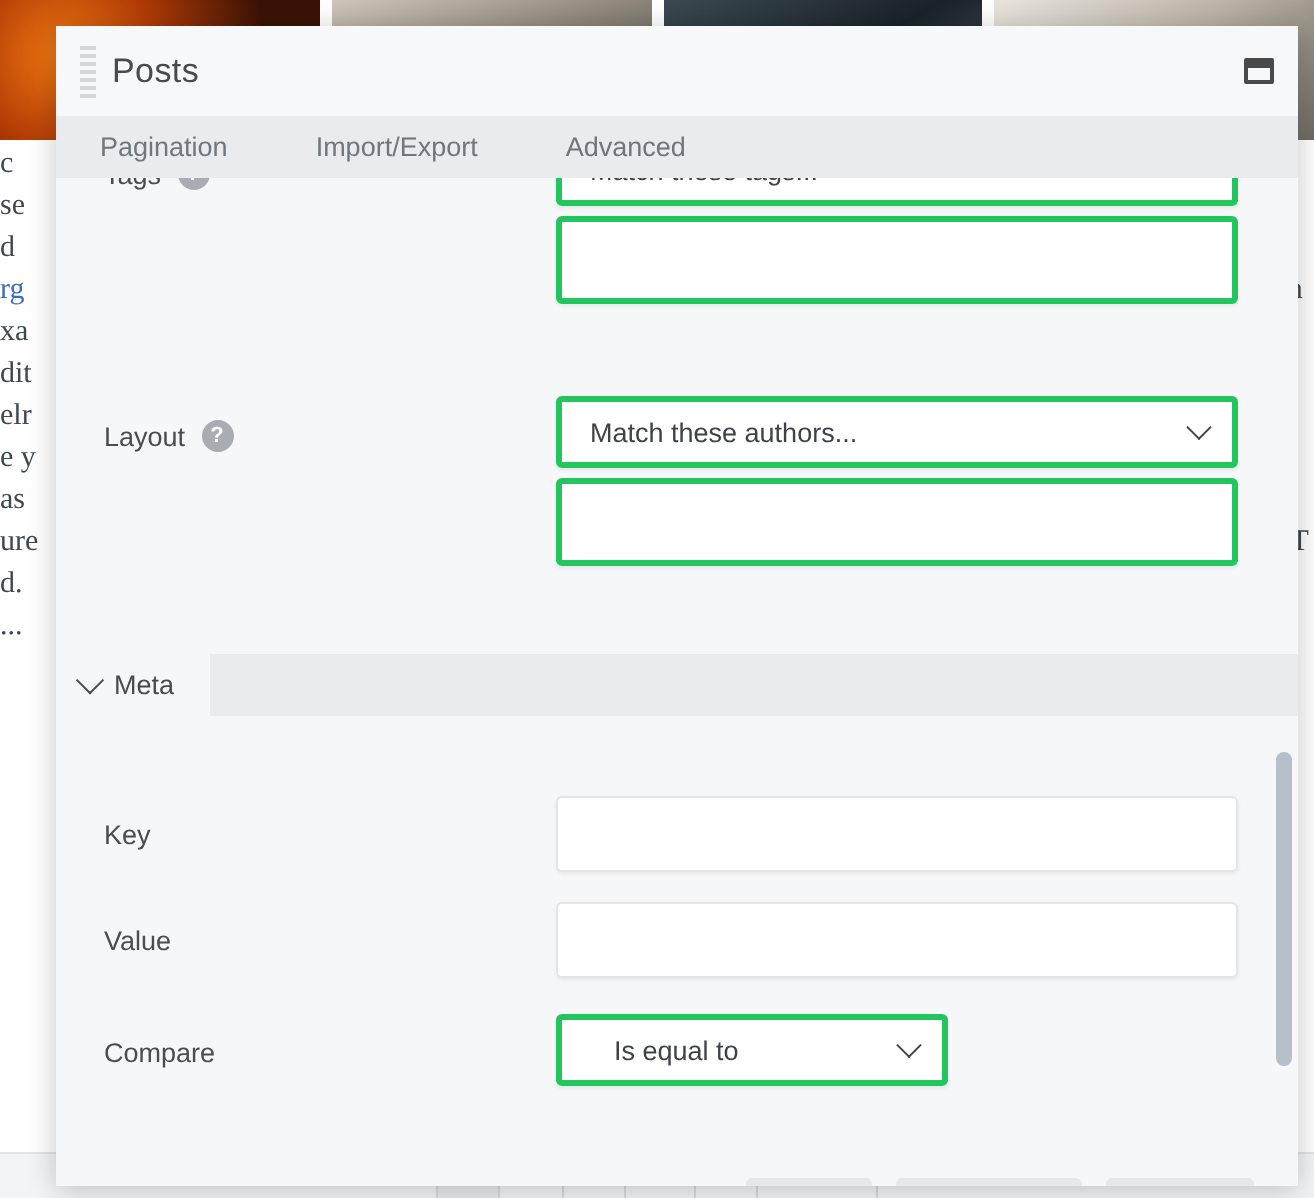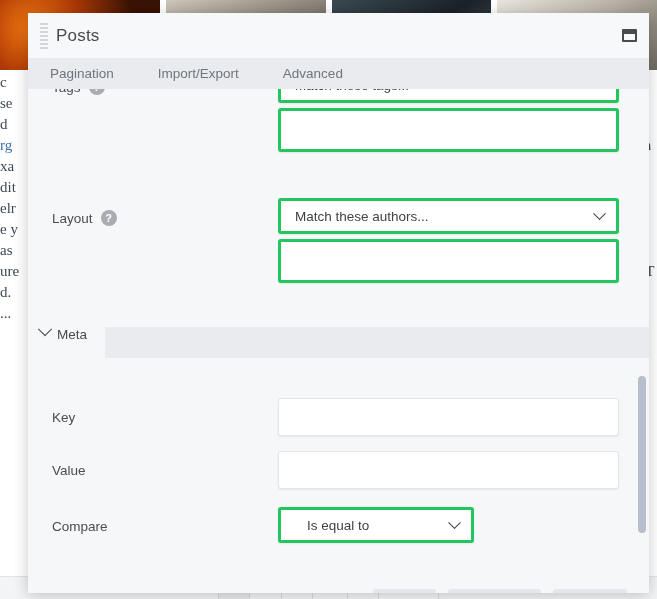--- a/index.html
+++ b/index.html
@@ -184,20 +184,21 @@
     height: 31px;
     background: #e9ebee;
     display: flex;
     align-items: stretch;
     font-size: 13.5px;
   }
   .section-head .sec-tab {
     background: #f6f7f9;
     padding: 0 18px 0 12px;
     display: flex;
+    align-items: center;
     gap: 7px;
     color: #4a4a4a;
     cursor: pointer;
   }
   .chev {
     width: 9px; height: 9px;
     border-right: 1.6px solid #4a4a4a;
     border-bottom: 1.6px solid #4a4a4a;
     transform: rotate(45deg) translate(-2px,-2px);
   }

